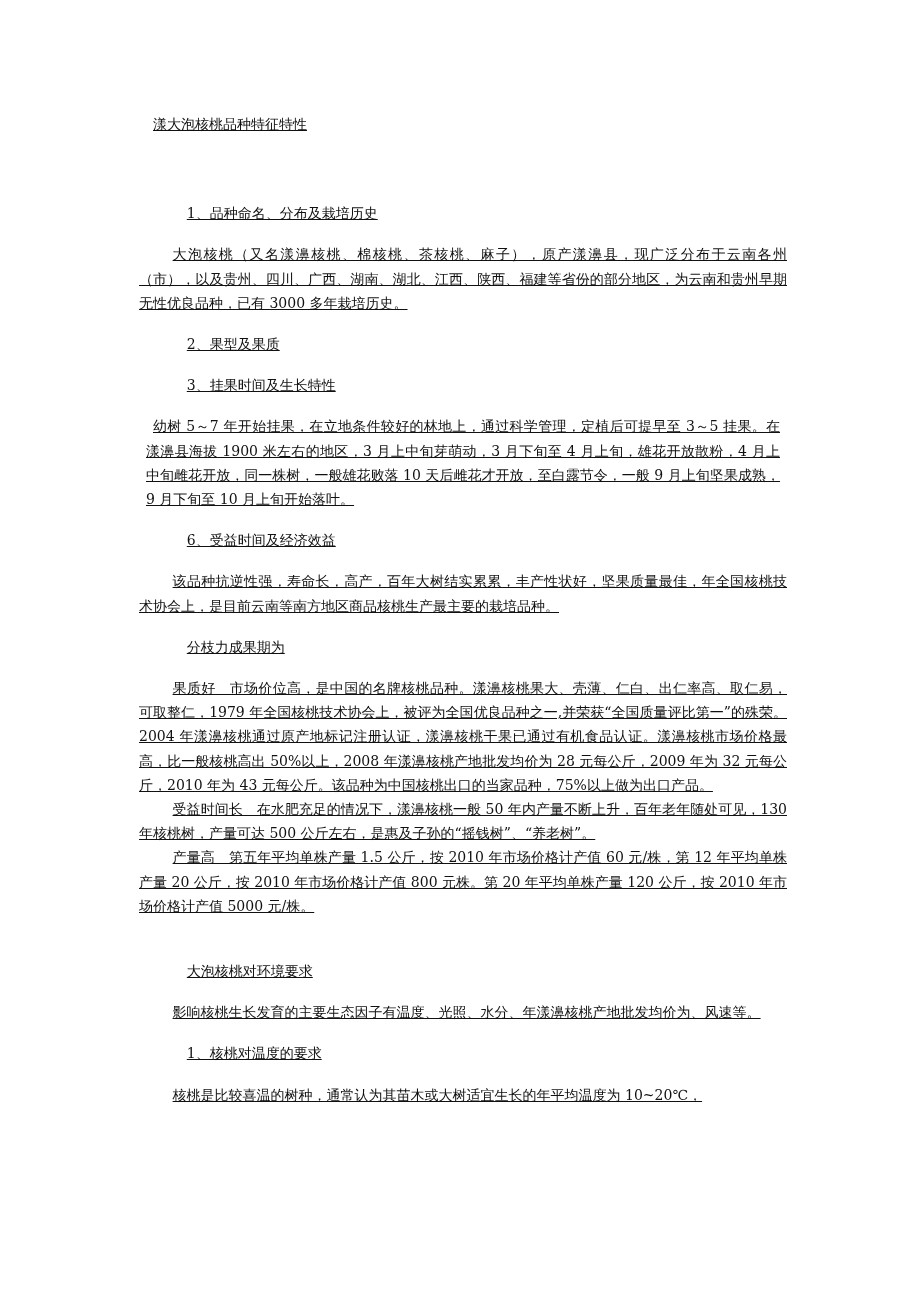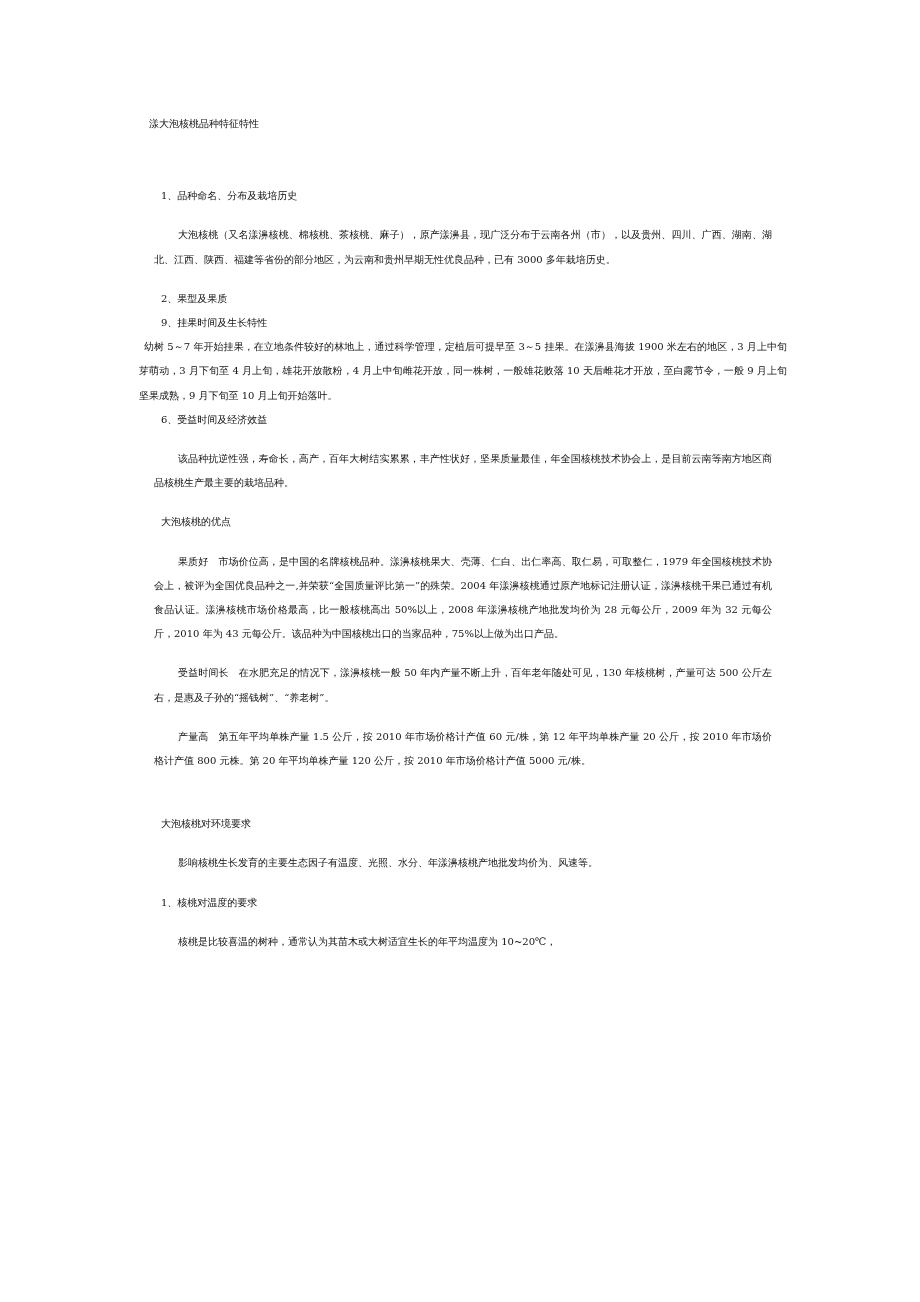--- a/index.html
+++ b/index.html
@@ -1,47 +1,47 @@
 <!DOCTYPE html>
 <html><head>
 <meta charset="utf-8">
 <style>
   html, body { margin: 0; padding: 0; background: #ffffff; }
   body { width: 920px; height: 1302px; overflow: hidden; position: relative;
          font-family: "DejaVu Serif", "Liberation Serif", serif; color: #111; }
   .page { position: absolute; left: 139px; top: 112px; width: 648px;
-          font-size: 10px; line-height: 24.2px; text-align: justify; }
-  .p { margin: 15px; text-indent: 2.4em; }
+          font-size: 14px; line-height: 24.2px; text-align: justify; text-decoration: underline; }
+  .p { margin: 0; text-indent: 2.4em; }
   .title { margin: 0; text-indent: 1em; }
-  .h { margin: 0; text-indent: 2.2em; }
-  .p-small { margin: 0; text-indent: 0.5em; }
+  .h { margin: 17px; text-indent: 2.2em; }
+  .p-small { margin: 7px; text-indent: 0.5em; }
   .gap1 { height: 24px; }
   .gap2 { height: 24px; }
 </style>
 </head>
 <body>
 
 <div class="page">
   <p class="title">漾大泡核桃品种特征特性</p>
   <div class="gap1"></div>
   <div class="gap2"></div>
 
   <p class="h">1、品种命名、分布及栽培历史</p>
   <p class="p">大泡核桃（又名漾濞核桃、棉核桃、茶核桃、麻子），原产漾濞县，现广泛分布于云南各州（市），以及贵州、四川、广西、湖南、湖北、江西、陕西、福建等省份的部分地区，为云南和贵州早期无性优良品种，已有 3000 多年栽培历史。</p>
 
   <p class="h">2、果型及果质</p>
 
 
-  <p class="h">9、挂果时间及生长特性</p>
+  <p class="h">3、挂果时间及生长特性</p>
   <p class="p-small">幼树 5～7 年开始挂果，在立地条件较好的林地上，通过科学管理，定植后可提早至 3～5 挂果。在漾濞县海拔 1900 米左右的地区，3 月上中旬芽萌动，3 月下旬至 4 月上旬，雄花开放散粉，4 月上中旬雌花开放，同一株树，一般雄花败落 10 天后雌花才开放，至白露节令，一般 9 月上旬坚果成熟，9 月下旬至 10 月上旬开始落叶。</p>
 
   <p class="h">6、受益时间及经济效益</p>
   <p class="p">该品种抗逆性强，寿命长，高产，百年大树结实累累，丰产性状好，坚果质量最佳，年全国核桃技术协会上，是目前云南等南方地区商品核桃生产最主要的栽培品种。</p>
 
-  <p class="h">大泡核桃的优点</p>
+  <p class="h">分枝力成果期为</p>
   <p class="p">果质好　市场价位高，是中国的名牌核桃品种。漾濞核桃果大、壳薄、仁白、出仁率高、取仁易，可取整仁，1979 年全国核桃技术协会上，被评为全国优良品种之一,并荣获“全国质量评比第一”的殊荣。2004 年漾濞核桃通过原产地标记注册认证，漾濞核桃干果已通过有机食品认证。漾濞核桃市场价格最高，比一般核桃高出 50%以上，2008 年漾濞核桃产地批发均价为 28 元每公斤，2009 年为 32 元每公斤，2010 年为 43 元每公斤。该品种为中国核桃出口的当家品种，75%以上做为出口产品。</p>
   <p class="p">受益时间长　在水肥充足的情况下，漾濞核桃一般 50 年内产量不断上升，百年老年随处可见，130 年核桃树，产量可达 500 公斤左右，是惠及子孙的“摇钱树”、“养老树”。</p>
   <p class="p">产量高　第五年平均单株产量 1.5 公斤，按 2010 年市场价格计产值 60 元/株，第 12 年平均单株产量 20 公斤，按 2010 年市场价格计产值 800 元株。第 20 年平均单株产量 120 公斤，按 2010 年市场价格计产值 5000 元/株。</p>
 
   <div class="gap1"></div>
 
   <p class="h">大泡核桃对环境要求</p>
   <p class="p">影响核桃生长发育的主要生态因子有温度、光照、水分、年漾濞核桃产地批发均价为、风速等。</p>
 
   <p class="h">1、核桃对温度的要求</p>

